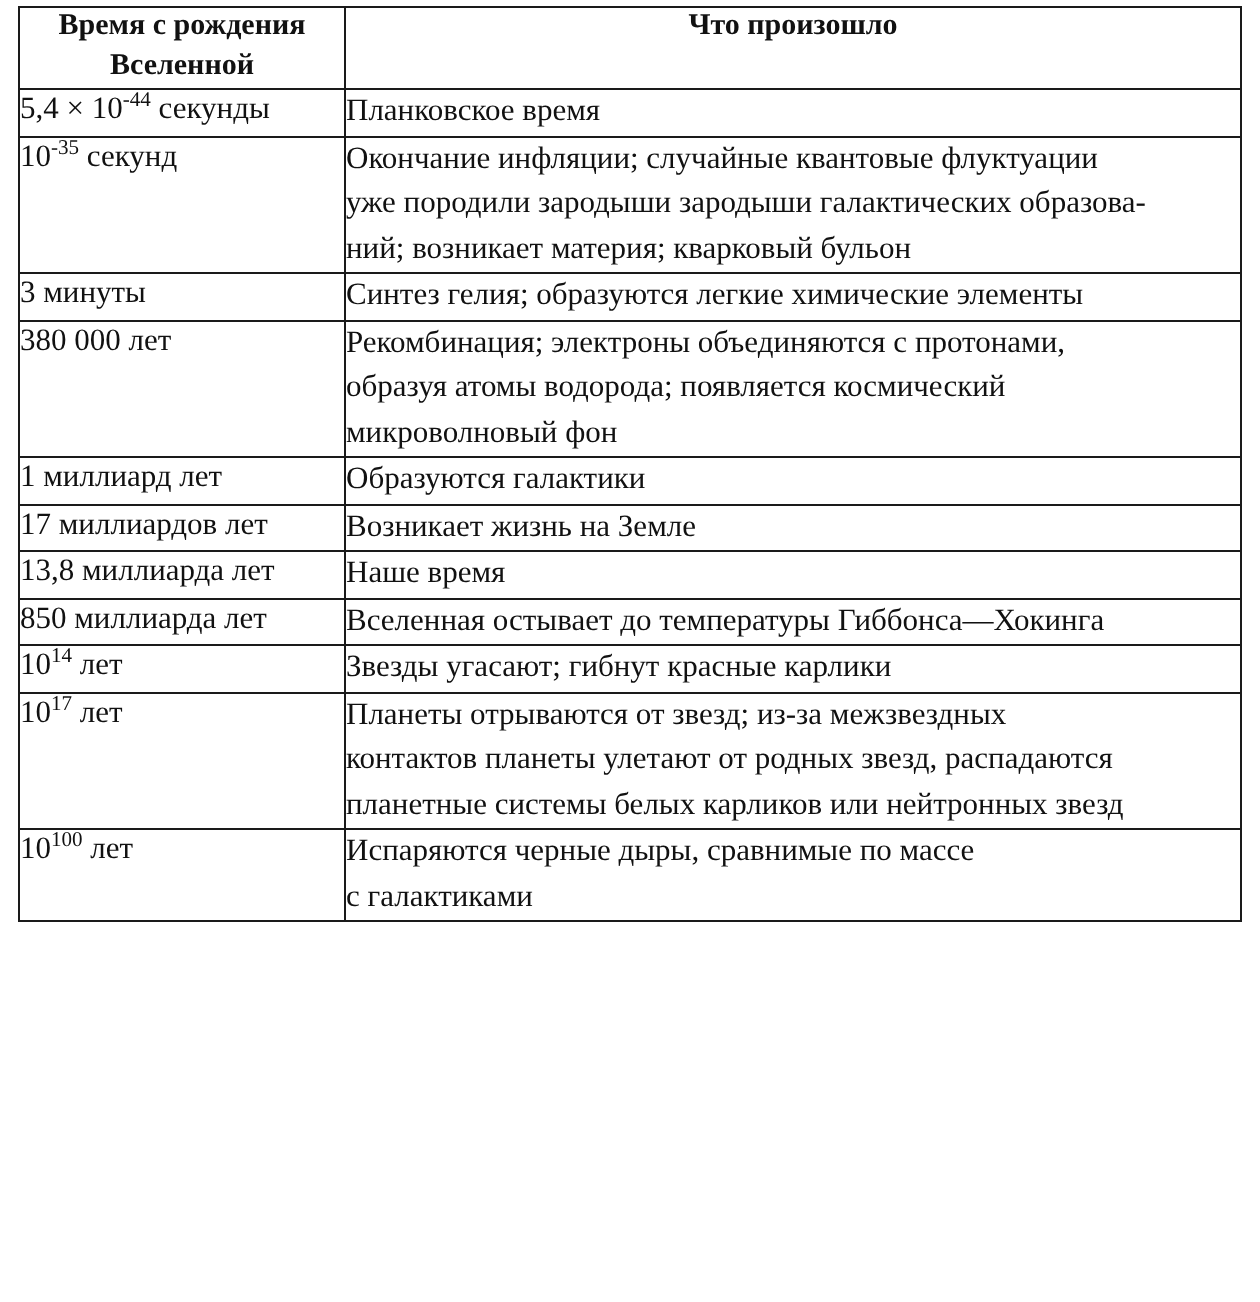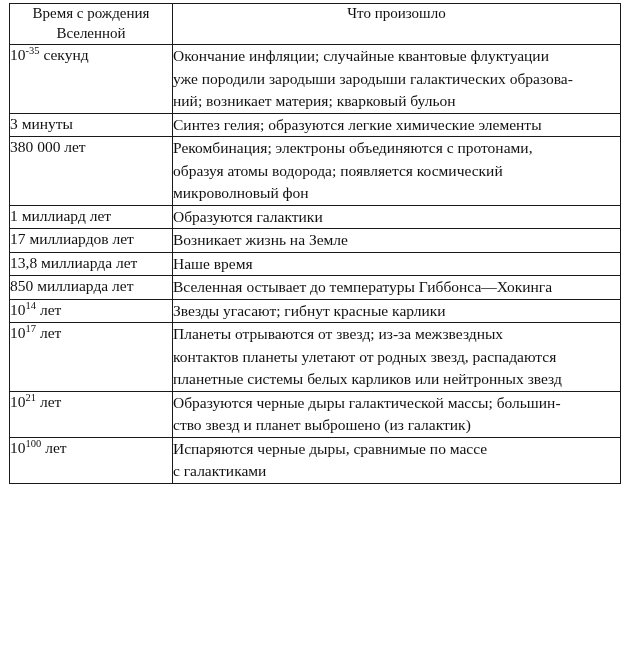--- a/index.html
+++ b/index.html
@@ -26,21 +26,21 @@
   #timeline-table th {
     border: 1px solid #1a1a1a;
     vertical-align: top;
     padding: 0;
   }
   col.col-time { width: 163px; }
   col.col-event { width: 448px; }
 
   th.head-cell {
     text-align: center;
-    font-weight: normal;
+    font-weight: bold;
     font-size: 15px;
     line-height: 19.5px;
     padding: 4px 6px 5px 6px;
     vertical-align: middle;
     height: 41px;
     box-sizing: border-box;
   }
   th.head-cell .head-text {
     display: block;
   }
@@ -78,20 +78,28 @@
       <th class="head-cell">
         <span class="head-text">Время с рождения</span>
         <span class="head-text">Вселенной</span>
       </th>
       <th class="head-cell">
         <span class="head-text">Что произошло</span>
       </th>
     </tr>
   </thead>
   <tbody id="table-body">
+      <tr>
+        <td class="time-cell">
+          <span class="line">5,4 × 10<sup>-44</sup> секунды</span>
+        </td>
+        <td class="event-cell">
+          <span class="line">Планковское время</span>
+        </td>
+      </tr>
       <tr>
         <td class="time-cell">
           <span class="line">10<sup>-35</sup> секунд</span>
         </td>
         <td class="event-cell">
           <span class="line">Окончание инфляции; случайные квантовые флуктуации</span>
           <span class="line">уже породили зародыши зародыши галактических образова-</span>
           <span class="line">ний; возникает материя; кварковый бульон</span>
         </td>
       </tr>
@@ -158,29 +166,20 @@
           <span class="line">10<sup>17</sup> лет</span>
         </td>
         <td class="event-cell">
           <span class="line">Планеты отрываются от звезд; из-за межзвездных</span>
           <span class="line">контактов планеты улетают от родных звезд, распадаются</span>
           <span class="line">планетные системы белых карликов или нейтронных звезд</span>
         </td>
       </tr>
       <tr>
         <td class="time-cell">
-          <span class="line">10<sup>21</sup> лет</span>
-        </td>
-        <td class="event-cell">
-          <span class="line">Образуются черные дыры галактической массы; большин-</span>
-          <span class="line">ство звезд и планет выброшено (из галактик)</span>
-        </td>
-      </tr>
-      <tr>
-        <td class="time-cell">
           <span class="line">10<sup>100</sup> лет</span>
         </td>
         <td class="event-cell">
           <span class="line">Испаряются черные дыры, сравнимые по массе</span>
           <span class="line">с галактиками</span>
         </td>
       </tr>
     </tbody>
 </table>
 

